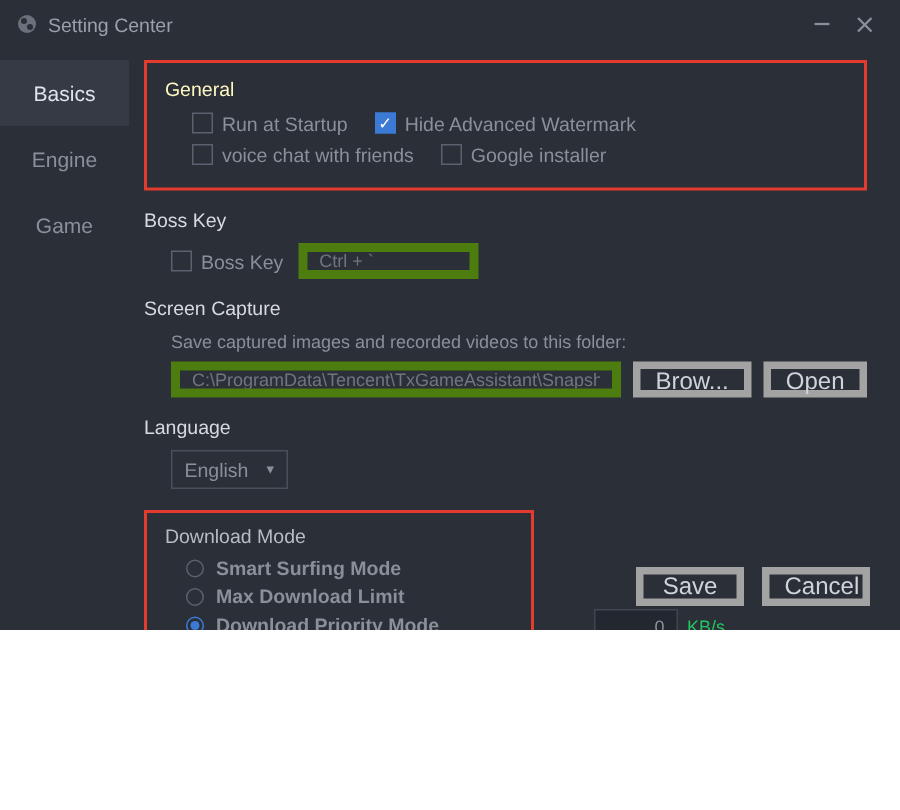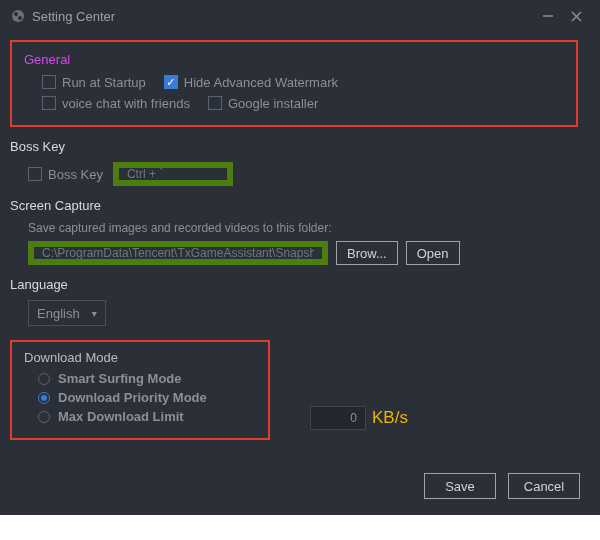--- a/index.html
+++ b/index.html
@@ -4,21 +4,21 @@
 <style>
   * { box-sizing: border-box; margin: 0; padding: 0; }
   body {
     background: #fff;
     font-family: "Segoe UI", Arial, sans-serif;
     font-size: 13px;
     color: #b8bcc4;
   }
   .window {
     width: 600px;
-    height: 515px;
+    height: 420px;
     background: #2b2f37;
     position: relative;
     overflow: hidden;
   }
   .titlebar {
     height: 32px;
     display: flex;
     align-items: center;
     padding: 0 10px;
     color: #9aa0ab;
@@ -60,21 +60,21 @@
   .side-item.active {
     background: #353a44;
     color: #dfe3ea;
   }
   .content {
     flex: 1;
     padding: 8px 22px 0 10px;
     position: relative;
   }
   .section-title {
-    color: #d946ef;
+    color: #fef9c3;
     font-size: 13px;
     margin: 28px 0 8px 0;
   }
   .general-box {
     border: 2px solid #e33b2e;
     padding: 10px 12px 14px 12px;
     margin-bottom: 10px;
   }
   .download-box {
     border: 2px solid #e33b2e;
@@ -133,25 +133,25 @@
   .caption {
     color: #8a8f99;
     font-size: 12px;
     padding-left: 18px;
     margin-bottom: 6px;
   }
   .path-row { display: flex; gap: 8px; padding-left: 18px; align-items: center; }
   .path-input { width: 300px; }
   .btn {
     background: transparent;
-    border: 1px solid #a3a3a3;
+    border: 5px solid #a3a3a3;
     color: #cfd3db;
     height: 24px;
     padding: 0 10px;
-    font-size: 13px;
+    font-size: 16px;
     cursor: pointer;
   }
   .select {
     display: inline-flex;
     align-items: center;
     border: 1px solid #4a4f59;
     height: 26px;
     padding: 0 8px;
     color: #8a8f99;
     gap: 12px;
@@ -192,21 +192,21 @@
     position: absolute;
     left: 300px;
     display: inline-flex;
     align-items: center;
     gap: 6px;
   }
   .limit-input {
     width: 56px;
     text-align: right;
   }
-  .unit { color: #eab308; font-size: 17px; }
+  .unit { color: #22c55e; font-size: 12px; }
   .footer {
     position: absolute;
     right: 20px;
     bottom: 16px;
     display: flex;
     gap: 12px;
   }
   .footer .btn { width: 72px; height: 26px; }
 </style>
 </head>
@@ -229,20 +229,31 @@
     </span>
     <span class="winbtn">
       <svg width="11" height="11" viewBox="0 0 11 11">
           <line x1="1" y1="1" x2="10" y2="10" stroke="#8a8f99" stroke-width="1.5"></line>
           <line x1="10" y1="1" x2="1" y2="10" stroke="#8a8f99" stroke-width="1.5"></line>
         </svg>
     </span>
   </div>
 
   <div class="body">
+    <div class="sidebar">
+      <div class="side-item active">
+          <span>Basics</span>
+        </div>
+      <div class="side-item">
+          <span>Engine</span>
+        </div>
+      <div class="side-item">
+          <span>Game</span>
+        </div>
+    </div>
 
     <div class="content">
 
       <div class="general-box">
         <div class="section-title" style="margin-top:0">General</div>
         <div class="checkbox-row">
           <label class="checkbox">
             <span class="cb-box"></span>
             <span>Run at Startup</span>
           </label>
@@ -293,26 +304,26 @@
       </div>
 
       <div style="position:relative;">
         <div class="download-box">
           <div class="sub-title" style="margin-bottom:6px">Download Mode</div>
           <label class="radio" style="padding-left:14px">
             <span class="rb"></span>
             <span>Smart Surfing Mode</span>
           </label>
           <label class="radio" style="padding-left:14px">
+            <span class="rb"></span>
+            <span>Max Download Limit</span>
+          </label>
+          <label class="radio" style="padding-left:14px">
             <span class="rb sel"></span>
             <span>Download Priority Mode</span>
-          </label>
-          <label class="radio" style="padding-left:14px">
-            <span class="rb"></span>
-            <span>Max Download Limit</span>
           </label>
         </div>
         <div class="limit-row" style="bottom:10px;">
           <input class="input-flat limit-input" value="0" style="">
           <span class="unit">KB/s</span>
         </div>
       </div>
 
       <div class="footer">
         <button class="btn">Save</button>

